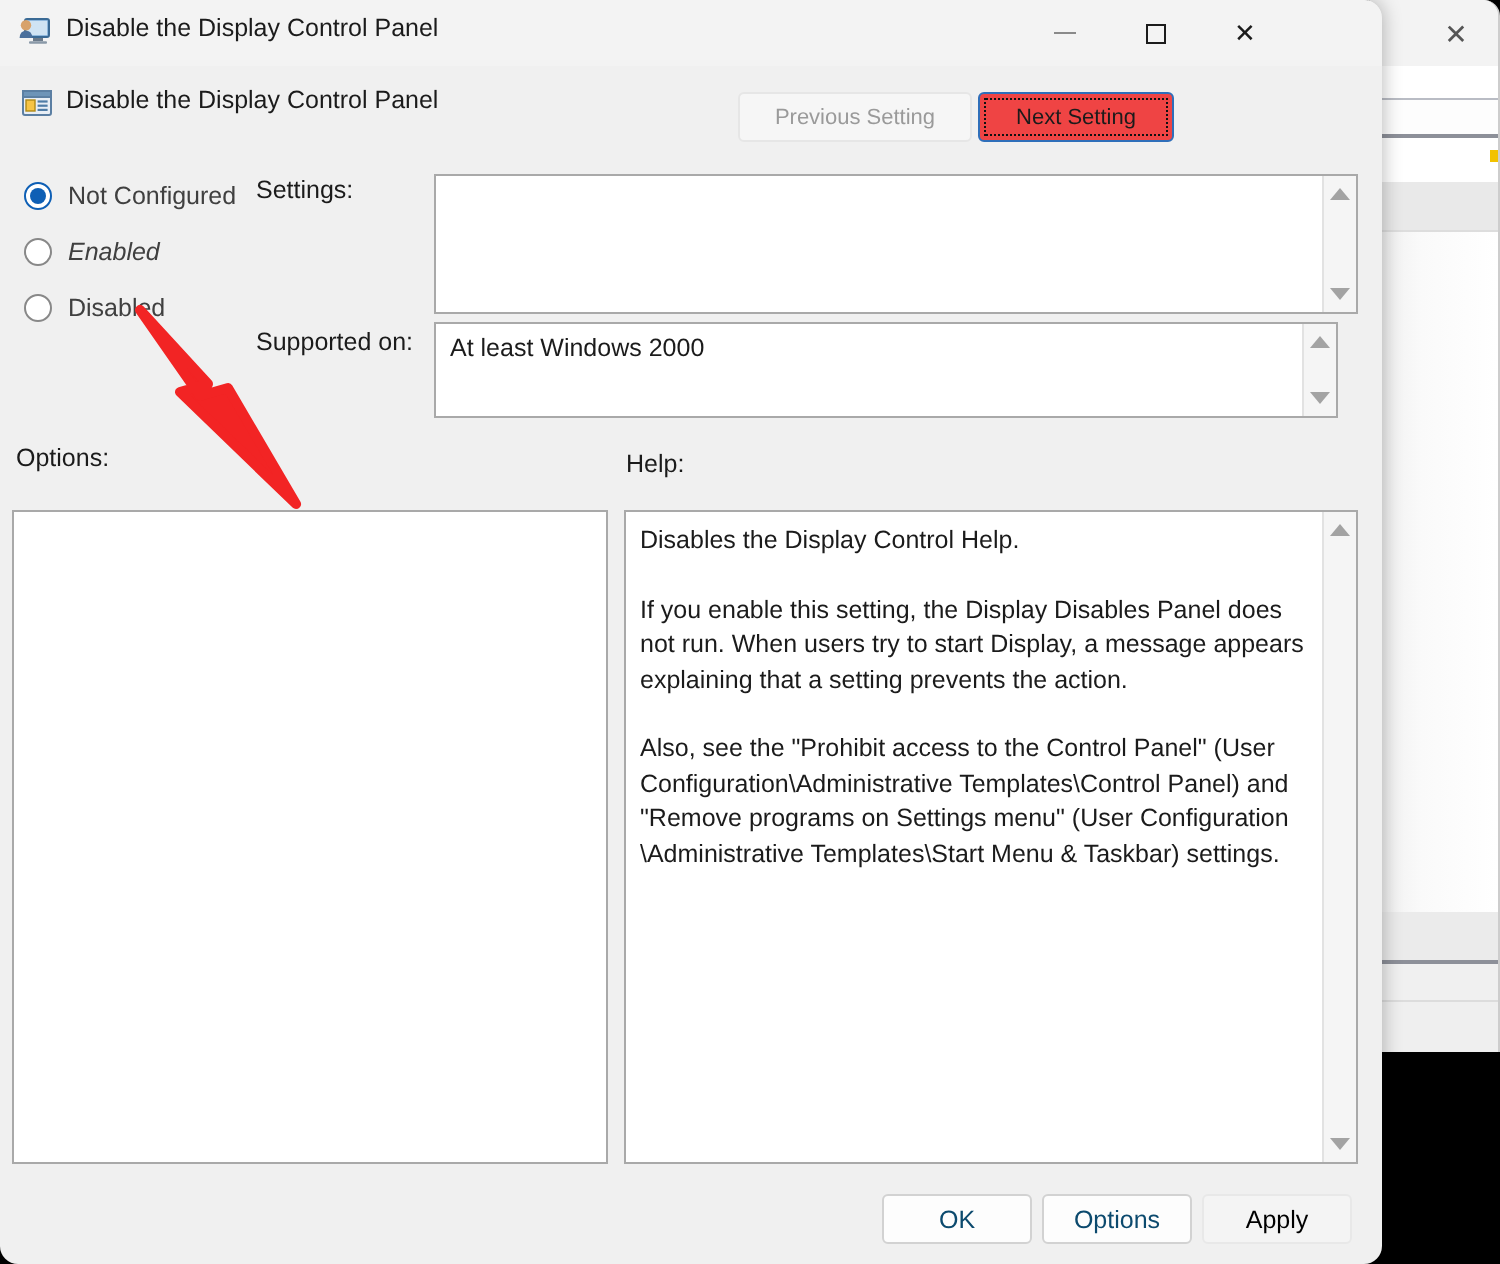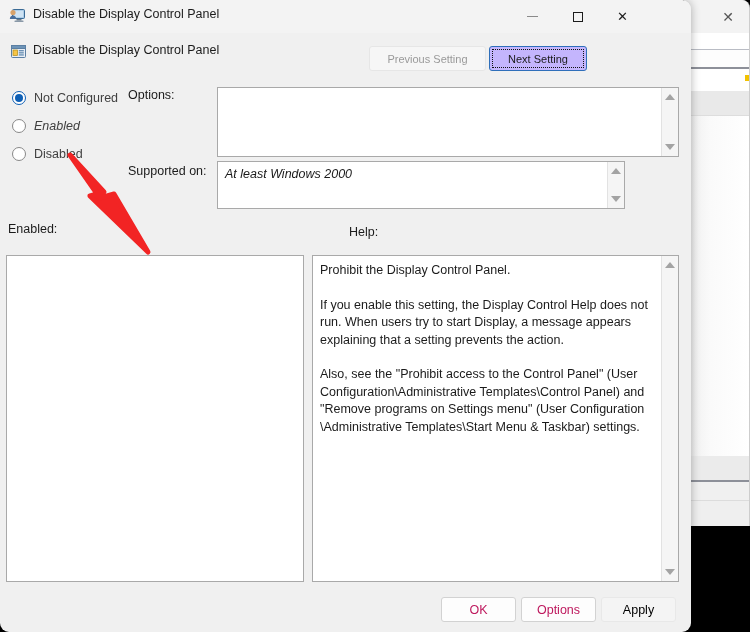--- a/index.html
+++ b/index.html
@@ -170,21 +170,21 @@
     left: 369px;
     width: 117px;
     color: #9a9a9a;
     border: 1px solid #e6e6e6;
   }
   .btn-next {
     left: 489px;
     width: 98px;
     color: #1b1b1b;
     border: 1px solid #2f6fba;
-    background: #c4b5fd;
+    background: #ef4444;
   }
   .btn-next::after {
     content: "";
     position: absolute;
     left: 2px; top: 2px; right: 2px; bottom: 2px;
     border: 1px dotted #111;
   }
 
   
   .radio-row {
@@ -223,31 +223,31 @@
 
   
   .fld-label {
     position: absolute;
     font-size: 12.5px;
     color: #1b1b1b;
   }
   .lbl-comment   { left: 128px; top: 88px; }
   .lbl-supported { left: 128px; top: 164px; }
   .lbl-options   { left: 8px;   top: 222px; }
-  .lbl-help      { left: 313px; top: 225px; margin-left: 36px; }
+  .lbl-help      { left: 313px; top: 225px; }
 
   
   .fieldbox {
     position: absolute;
     background: #ffffff;
     border: 1px solid #a9a9a9;
     box-sizing: border-box;
   }
   .box-comment   { left: 217px; top: 87px;  width: 462px; height: 70px; }
-  .box-supported { left: 217px; top: 161px; width: 408px; height: 48px; font-style: italic; }
+  .box-supported { left: 217px; top: 161px; width: 452px; height: 48px; }
   .box-options   { left: 6px;   top: 255px; width: 298px; height: 327px; }
   .box-help      { left: 312px; top: 255px; width: 367px; height: 327px; }
 
   .field-text {
     position: absolute;
     left: 7px; top: 5px;
     right: 24px;
     font-size: 12.5px;
     color: #1b1b1b;
   }
@@ -289,21 +289,21 @@
     width: 75px;
     height: 25px;
     font-size: 12.5px;
     box-sizing: border-box;
     border-radius: 3px;
     display: flex;
     align-items: center;
     justify-content: center;
     background: #fdfdfd;
     border: 1px solid #d2d2d2;
-    color: #be185d;
+    color: #0c4a6e;
   }
   .btn-ok     { left: 441px; }
   .btn-cancel { left: 521px; }
   .btn-apply  { left: 601px; color: #000000; border: 1px solid #e8e8e8; background: #f4f4f4; }
 
   
   .red-arrow {
     position: absolute;
     left: 52px;
     top: 140px;
@@ -383,23 +383,23 @@
     </label>
     <label class="radio-row r2">
       <span class="radio-mark"></span>
       <span>Enabled</span>
     </label>
     <label class="radio-row r3">
       <span class="radio-mark"></span>
       <span>Disabled</span>
     </label>
 
-    <span class="fld-label lbl-comment">Options:</span>
+    <span class="fld-label lbl-comment">Settings:</span>
     <span class="fld-label lbl-supported">Supported on:</span>
-    <span class="fld-label lbl-options">Enabled:</span>
+    <span class="fld-label lbl-options">Options:</span>
     <span class="fld-label lbl-help">Help:</span>
 
     <div class="fieldbox box-comment">
       <div class="field-text"></div>
       <div class="scrollbar">
         <span class="sb-arrow sb-up"></span>
         <span class="sb-arrow sb-down"></span>
       </div>
     </div>
 
@@ -410,22 +410,22 @@
         <span class="sb-arrow sb-down"></span>
       </div>
     </div>
 
     <div class="fieldbox box-options">
       <div class="field-text"></div>
     </div>
 
     <div class="fieldbox box-help">
       <div class="help-body">
-        <p>Prohibit the Display Control Panel.</p>
-        <p>If you enable this setting, the Display Control Help does not run. When users try to start Display, a message appears explaining that a setting prevents the action.</p>
+        <p>Disables the Display Control Help.</p>
+        <p>If you enable this setting, the Display Disables Panel does not run. When users try to start Display, a message appears explaining that a setting prevents the action.</p>
         <p>Also, see the "Prohibit access to the Control Panel" (User Configuration\Administrative Templates\Control Panel) and "Remove programs on Settings menu" (User Configuration \Administrative Templates\Start Menu &amp; Taskbar) settings.</p>
       </div>
       <div class="scrollbar">
         <span class="sb-arrow sb-up"></span>
         <span class="sb-arrow sb-down"></span>
       </div>
     </div>
 
     <div class="foot-btn btn-ok">
       <span>OK</span>

